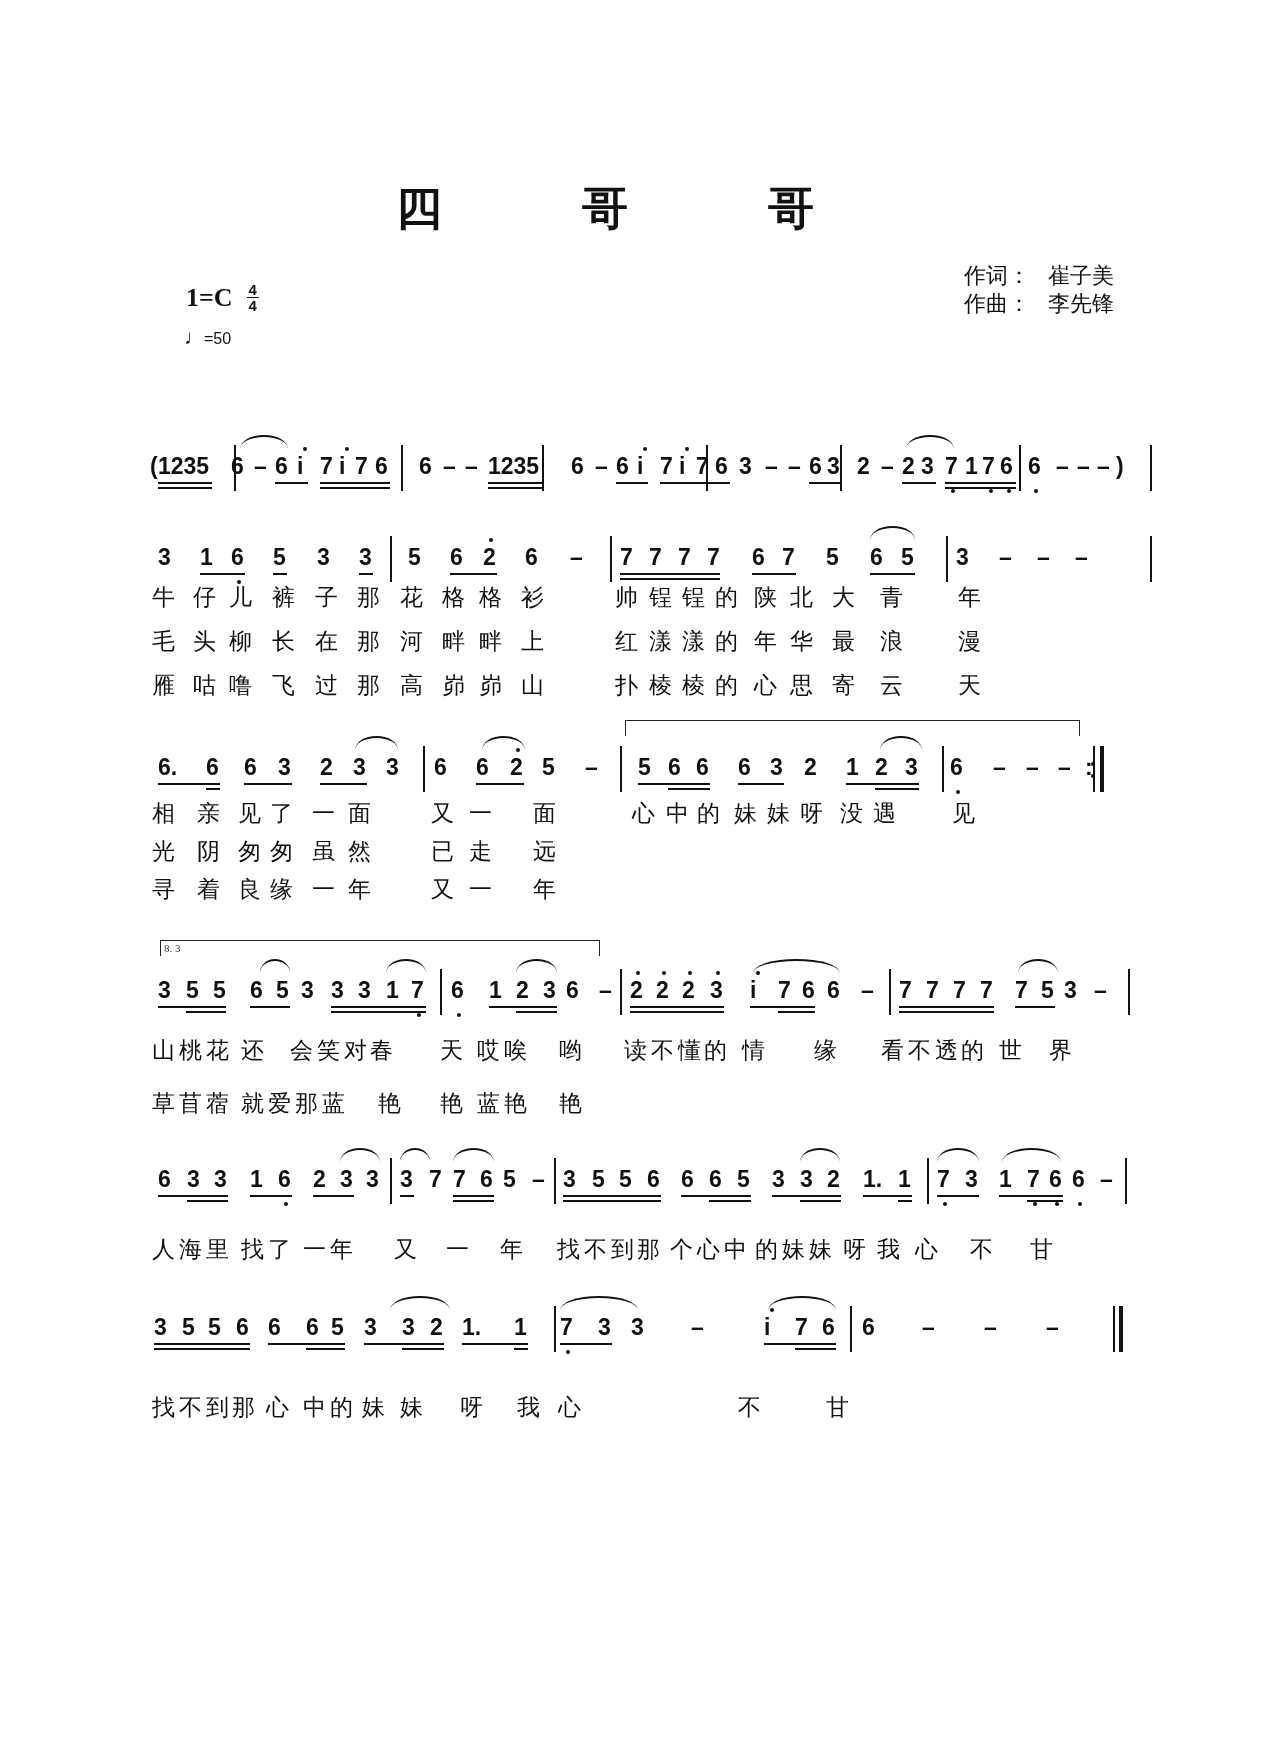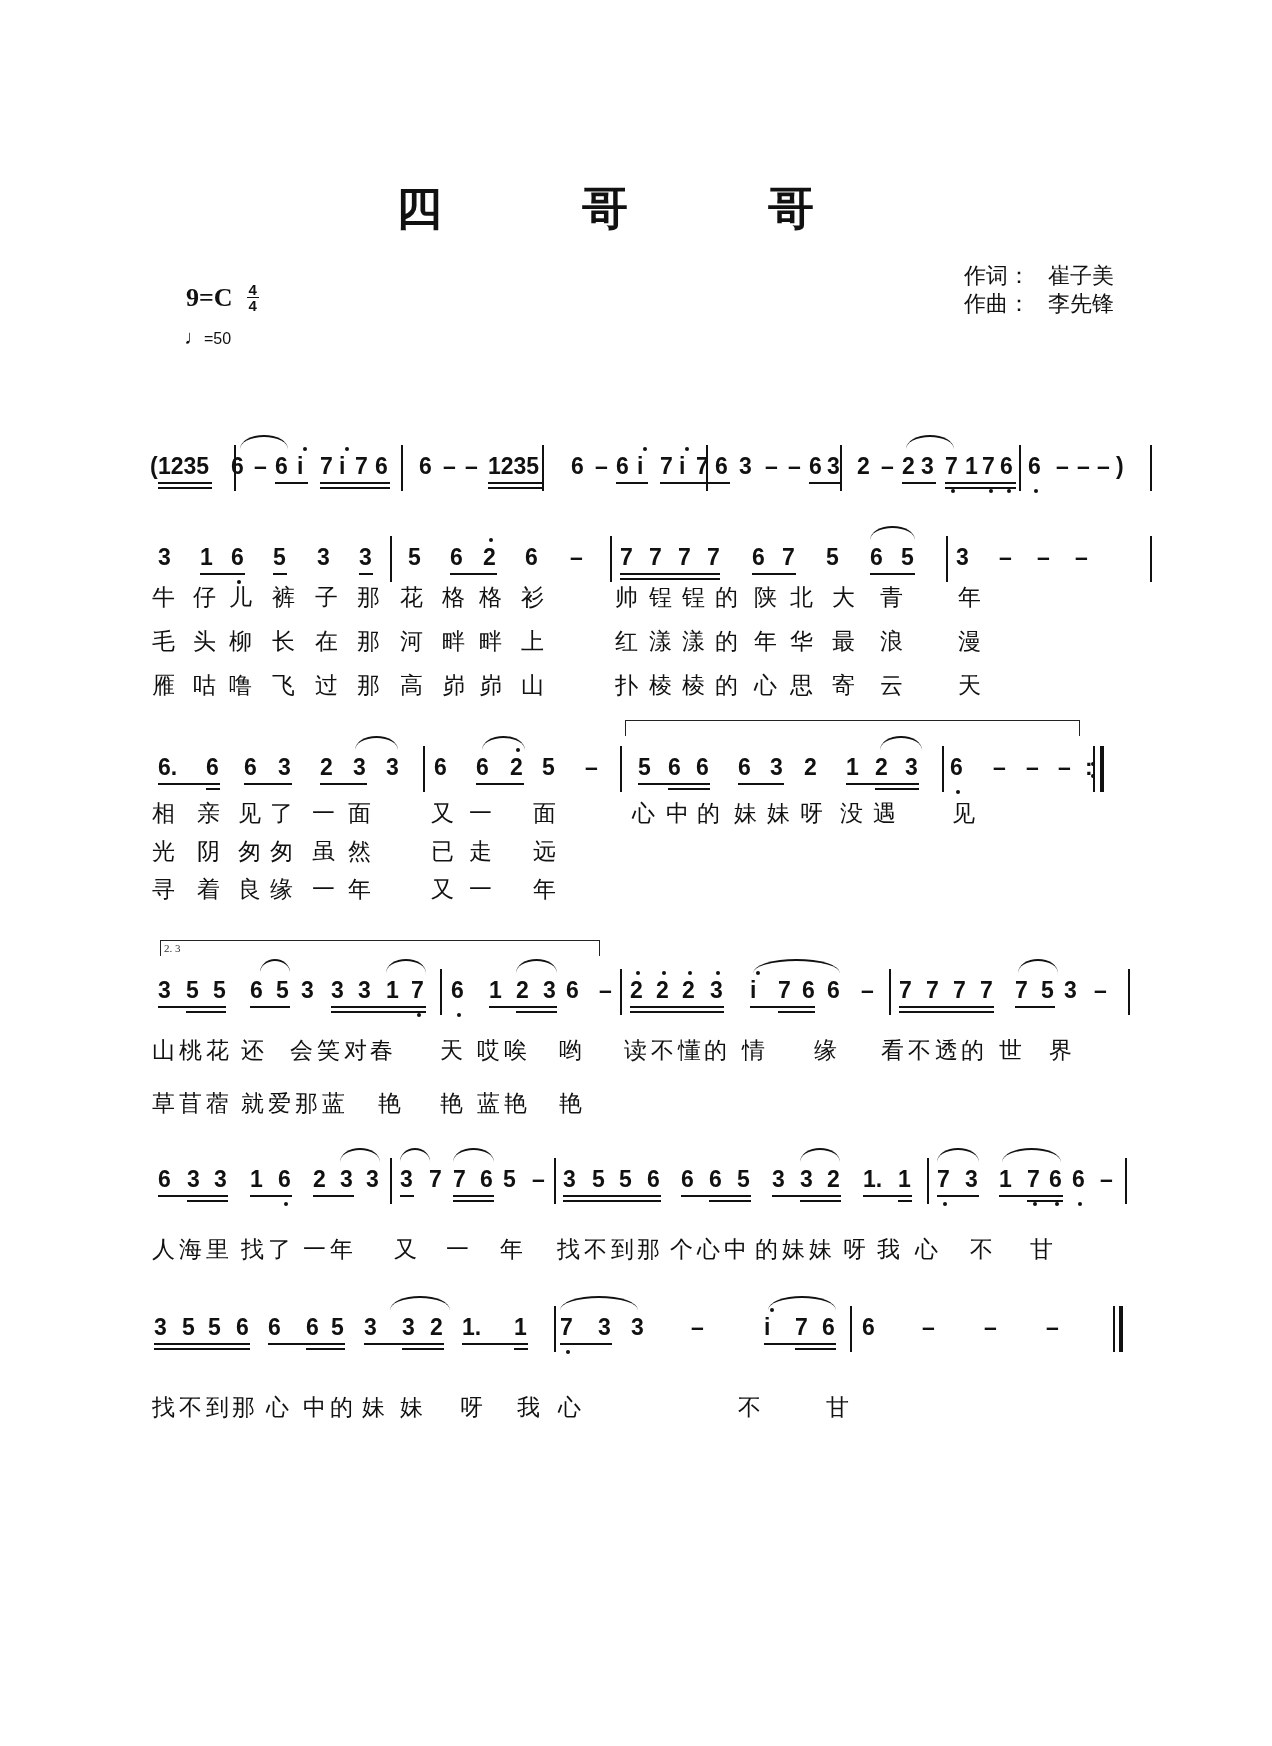--- a/index.html
+++ b/index.html
@@ -30,21 +30,21 @@
 
   .lyric { position: absolute; left: 150px; font-size: 23px; white-space: pre; letter-spacing: 0px; }
   .lw { position: absolute; top: 0; }
 </style>
 </head>
 <body>
 
 <div class="title">四 哥 哥</div>
 
 <div class="key">
-  <span class="k">9=C</span>
+  <span class="k">1=C</span>
   <span class="timesig">
     <span>4</span>
     <span style="display:block;width:12px;height:1px;background:#111;"></span>
     <span>4</span>
   </span>
 </div>
 
 <div class="tempo">
   <span class="note">♩</span><span>=50</span>
 </div>
@@ -232,21 +232,21 @@
     <div class="dot" style="left: 366px; top: -4px;"></div>
     <div class="dot" style="left: 806px; top: 38px;"></div>
     <div class="dot" style="left: 941px; top: 10px;"></div>
     <div class="dot" style="left: 941px; top: 22px;"></div>
   </div>
 <div class="lyric" style="top:798px;"><span class="lw" style="left: 2px;">相</span><span class="lw" style="left: 47px;">亲</span><span class="lw" style="left: 88px;">见</span><span class="lw" style="left: 120px;">了</span><span class="lw" style="left: 162px;">一</span><span class="lw" style="left: 198px;">面</span><span class="lw" style="left: 281px;">又</span><span class="lw" style="left: 319px;">一</span><span class="lw" style="left: 383px;">面</span><span class="lw" style="left: 482px;">心</span><span class="lw" style="left: 516px;">中</span><span class="lw" style="left: 547px;">的</span><span class="lw" style="left: 584px;">妹</span><span class="lw" style="left: 617px;">妹</span><span class="lw" style="left: 650px;">呀</span><span class="lw" style="left: 690px;">没</span><span class="lw" style="left: 723px;">遇</span><span class="lw" style="left: 802px;">见</span></div>
 <div class="lyric" style="top:836px;"><span class="lw" style="left: 2px;">光</span><span class="lw" style="left: 47px;">阴</span><span class="lw" style="left: 88px;">匆</span><span class="lw" style="left: 120px;">匆</span><span class="lw" style="left: 162px;">虽</span><span class="lw" style="left: 198px;">然</span><span class="lw" style="left: 281px;">已</span><span class="lw" style="left: 319px;">走</span><span class="lw" style="left: 383px;">远</span></div>
 <div class="lyric" style="top:874px;"><span class="lw" style="left: 2px;">寻</span><span class="lw" style="left: 47px;">着</span><span class="lw" style="left: 88px;">良</span><span class="lw" style="left: 120px;">缘</span><span class="lw" style="left: 162px;">一</span><span class="lw" style="left: 198px;">年</span><span class="lw" style="left: 281px;">又</span><span class="lw" style="left: 319px;">一</span><span class="lw" style="left: 383px;">年</span></div>
 
 <div class="volta" style="top:940px; left:160px; width:440px;">
-  <span>2. 3</span>
+  <span>8. 3</span>
 </div>
 <div class="staff" id="st-ca" style="top:975px;">
     <span class="tok" style="left: 8px;">3</span>
     <span class="tok" style="left: 36px;">5</span>
     <span class="tok" style="left: 63px;">5</span>
     <span class="tok" style="left: 100px;">6</span>
     <span class="tok" style="left: 126px;">5</span>
     <span class="tok" style="left: 151px;">3</span>
     <span class="tok" style="left: 181px;">3</span>
     <span class="tok" style="left: 208px;">3</span>

